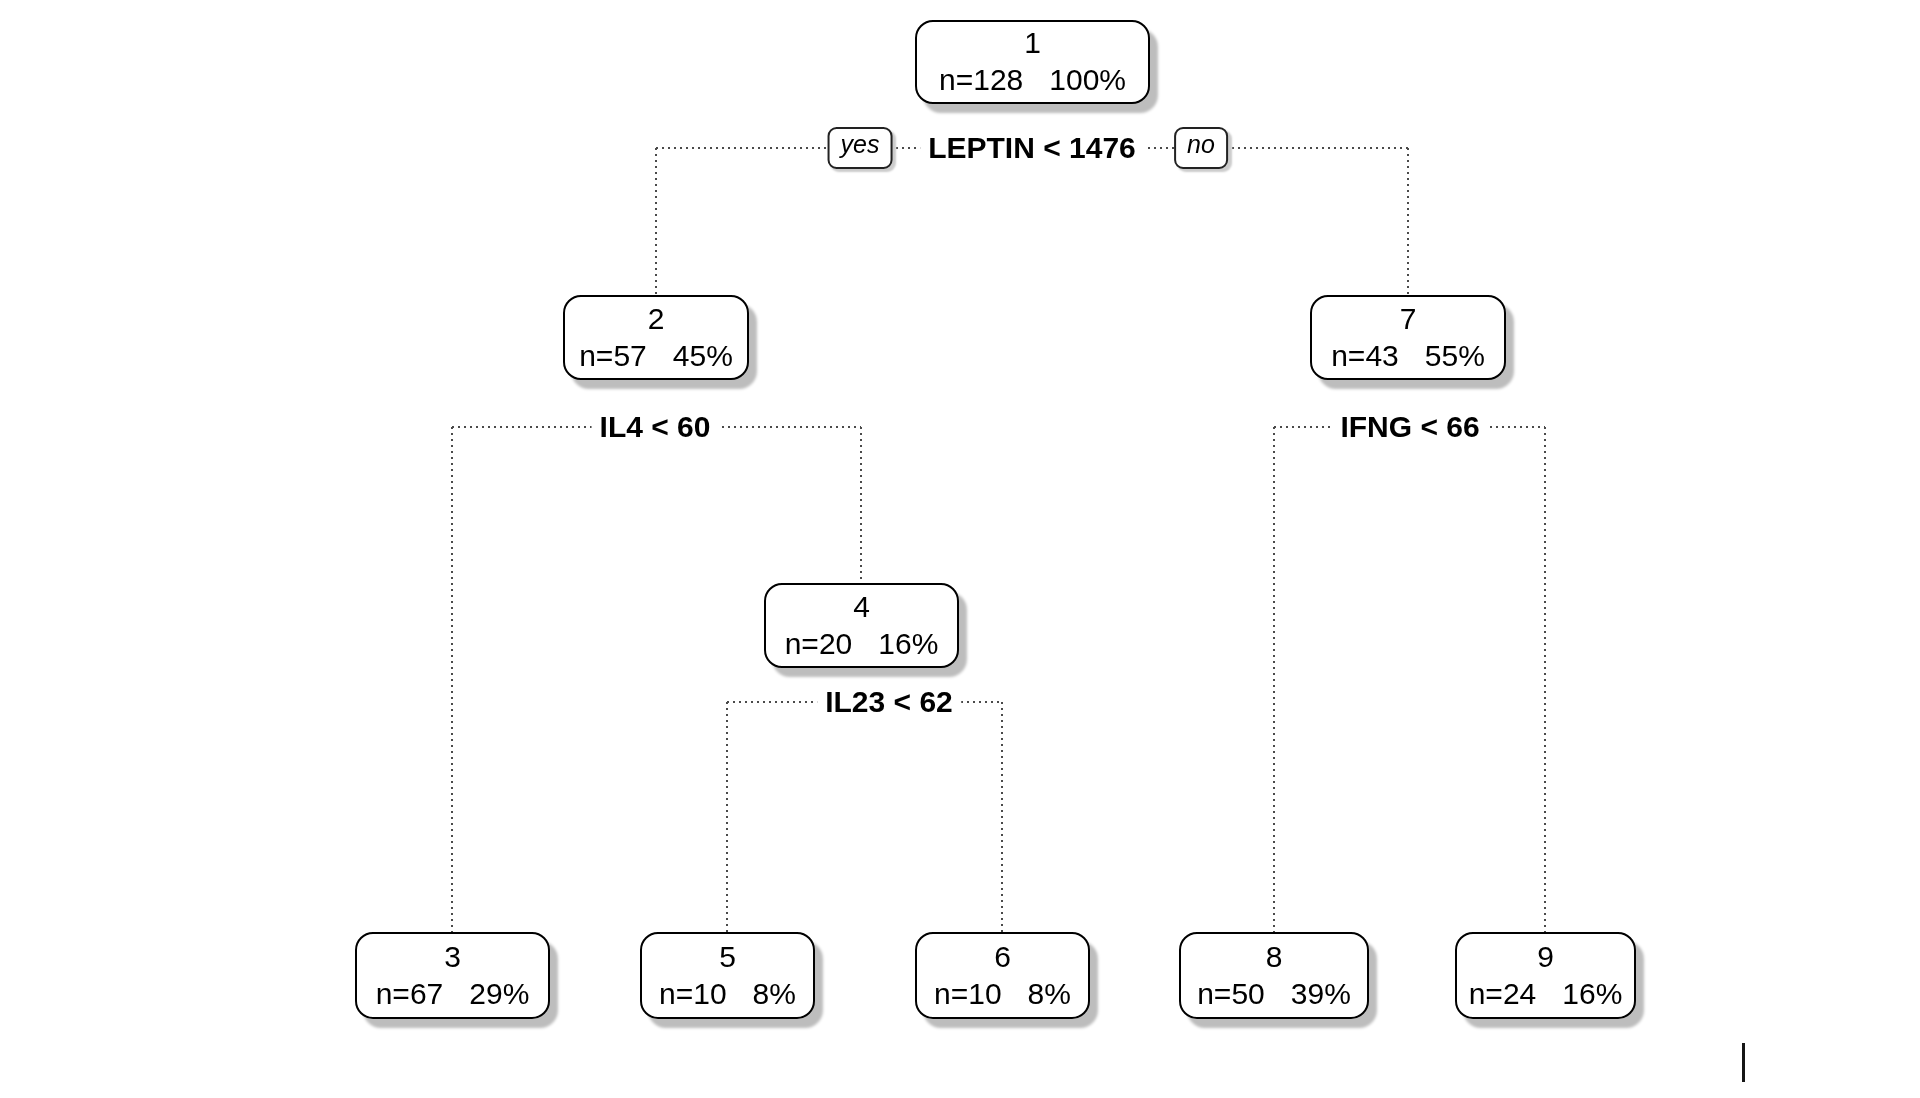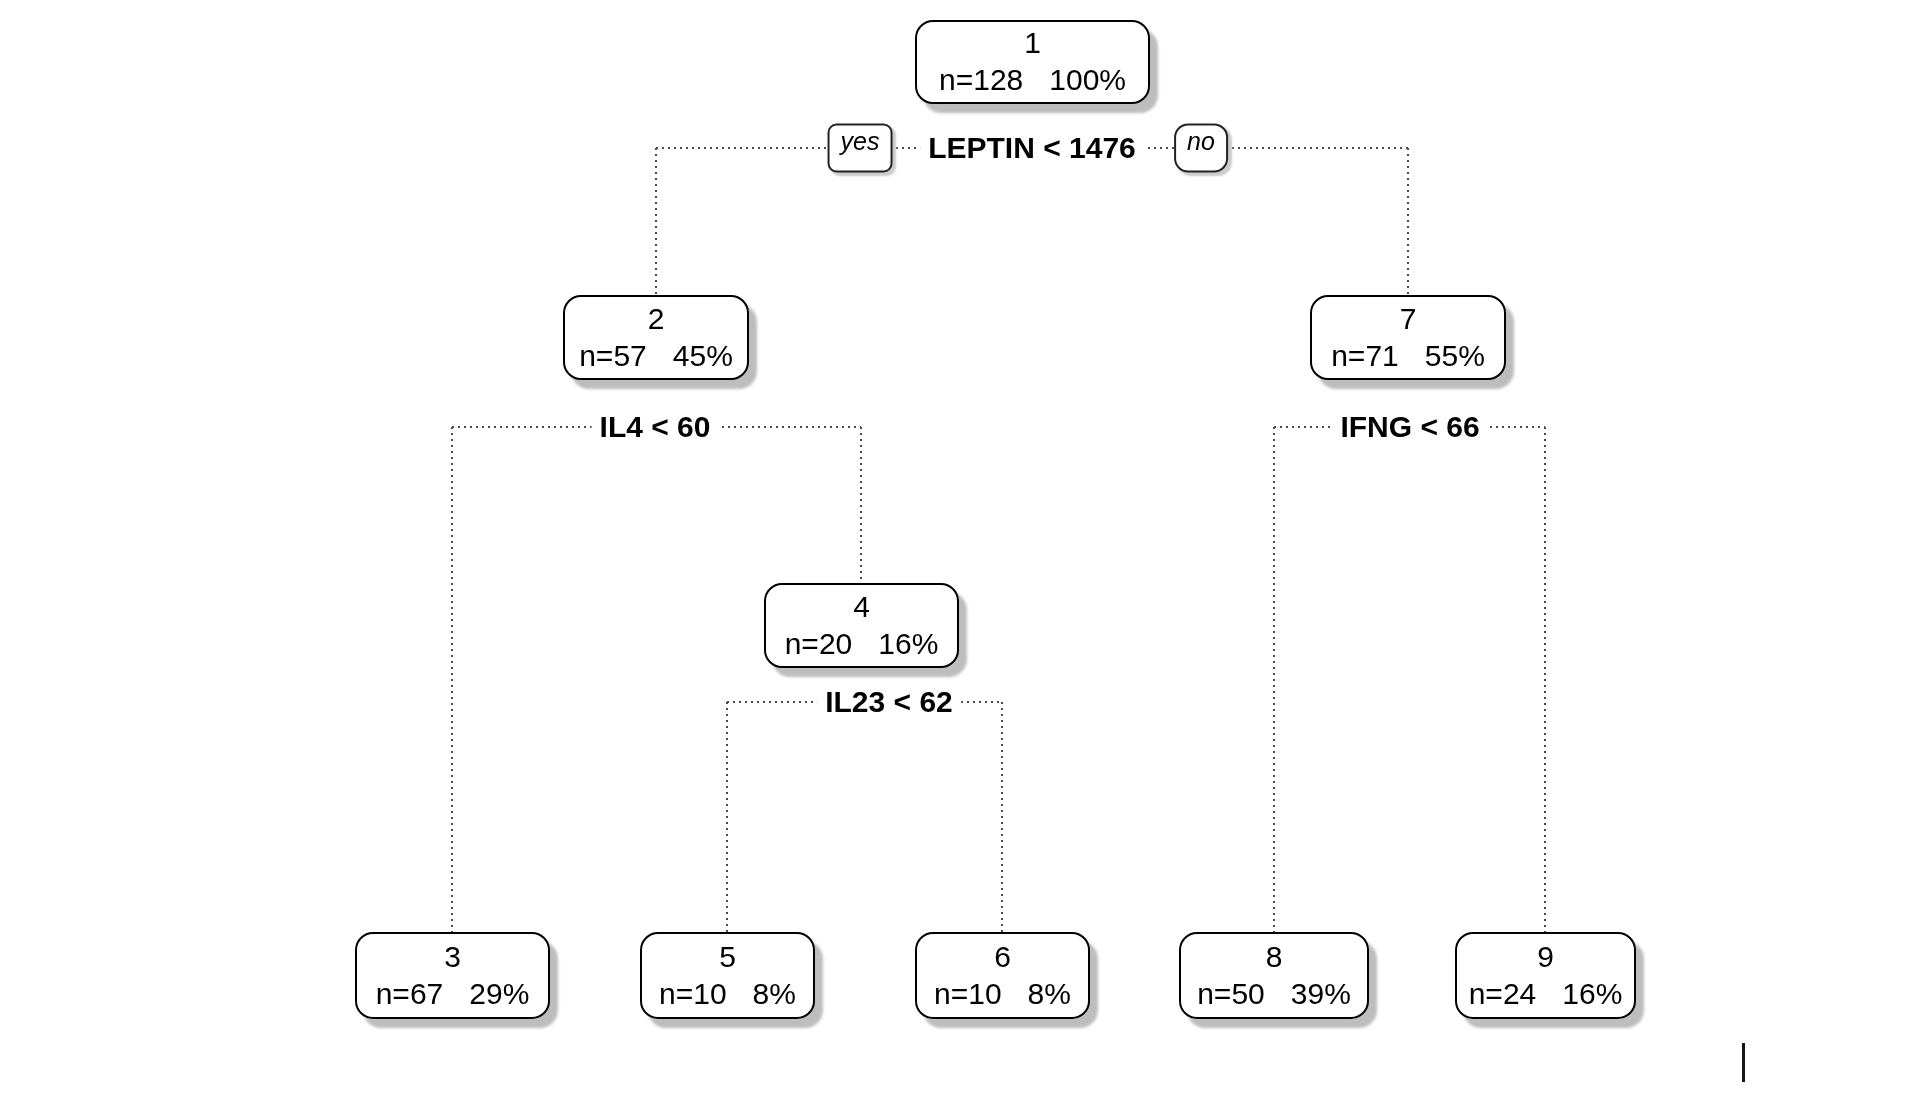--- a/index.html
+++ b/index.html
@@ -68,21 +68,21 @@
     z-index: 2;
   }
   
   .branch-tag {
     position: absolute;
     transform: translate(-50%, -50%);
     box-sizing: border-box;
     background: #ffffff;
     border: 2px solid #222222;
     border-radius: 9px;
-    padding: 1px 11px 15px 11px;
+    padding: 1px 11px 8px 11px;
     font-size: 25px;
     font-style: italic;
     white-space: nowrap;
     box-shadow: 3px 3px 2px #cccccc;
     z-index: 2;
   }
   
   .caret {
     position: absolute;
     left: 1742px;
@@ -107,21 +107,21 @@
   <div class="vline" style="left:1407px; top:148px; height:147px;"></div>
   <div class="vline" style="left:451px;  top:427px; height:505px;"></div>
   <div class="vline" style="left:860px;  top:427px; height:156px;"></div>
   <div class="vline" style="left:1273px; top:427px; height:505px;"></div>
   <div class="vline" style="left:1544px; top:427px; height:505px;"></div>
   <div class="vline" style="left:726px;  top:702px; height:230px;"></div>
   <div class="vline" style="left:1001px; top:702px; height:230px;"></div>
 
   <div class="branch-tag" style="left:860px; top:148px;">yes</div>
   <div class="split-label" style="left:1032px; top:148px;">LEPTIN &lt; 1476</div>
-  <div class="branch-tag" style="left:1201px; top:148px;border-radius:14px;">no</div>
+  <div class="branch-tag" style="left:1201px; top:148px;">no</div>
 
   <div class="split-label" style="left:655px; top:427px;">IL4 &lt; 60</div>
   <div class="split-label" style="left:1410px; top:427px;">IFNG &lt; 66</div>
   <div class="split-label" style="left:865px; top:702px;margin-left:24px;">IL23 &lt; 62</div>
 
   <div class="node" style="left:915px; top:20px; width:235px; height:84px;">
     <div class="nid">1</div>
     <div class="nstats">
       <span>n=128</span>
       <span>100%</span>
@@ -132,21 +132,21 @@
     <div class="nid">2</div>
     <div class="nstats">
       <span>n=57</span>
       <span>45%</span>
     </div>
   </div>
 
   <div class="node" style="left:1310px; top:295px; width:196px; height:85px;">
     <div class="nid">7</div>
     <div class="nstats">
-      <span>n=71</span>
+      <span>n=43</span>
       <span>55%</span>
     </div>
   </div>
 
   <div class="node" style="left:764px; top:583px; width:195px; height:85px;">
     <div class="nid">4</div>
     <div class="nstats">
       <span>n=20</span>
       <span>16%</span>
     </div>

